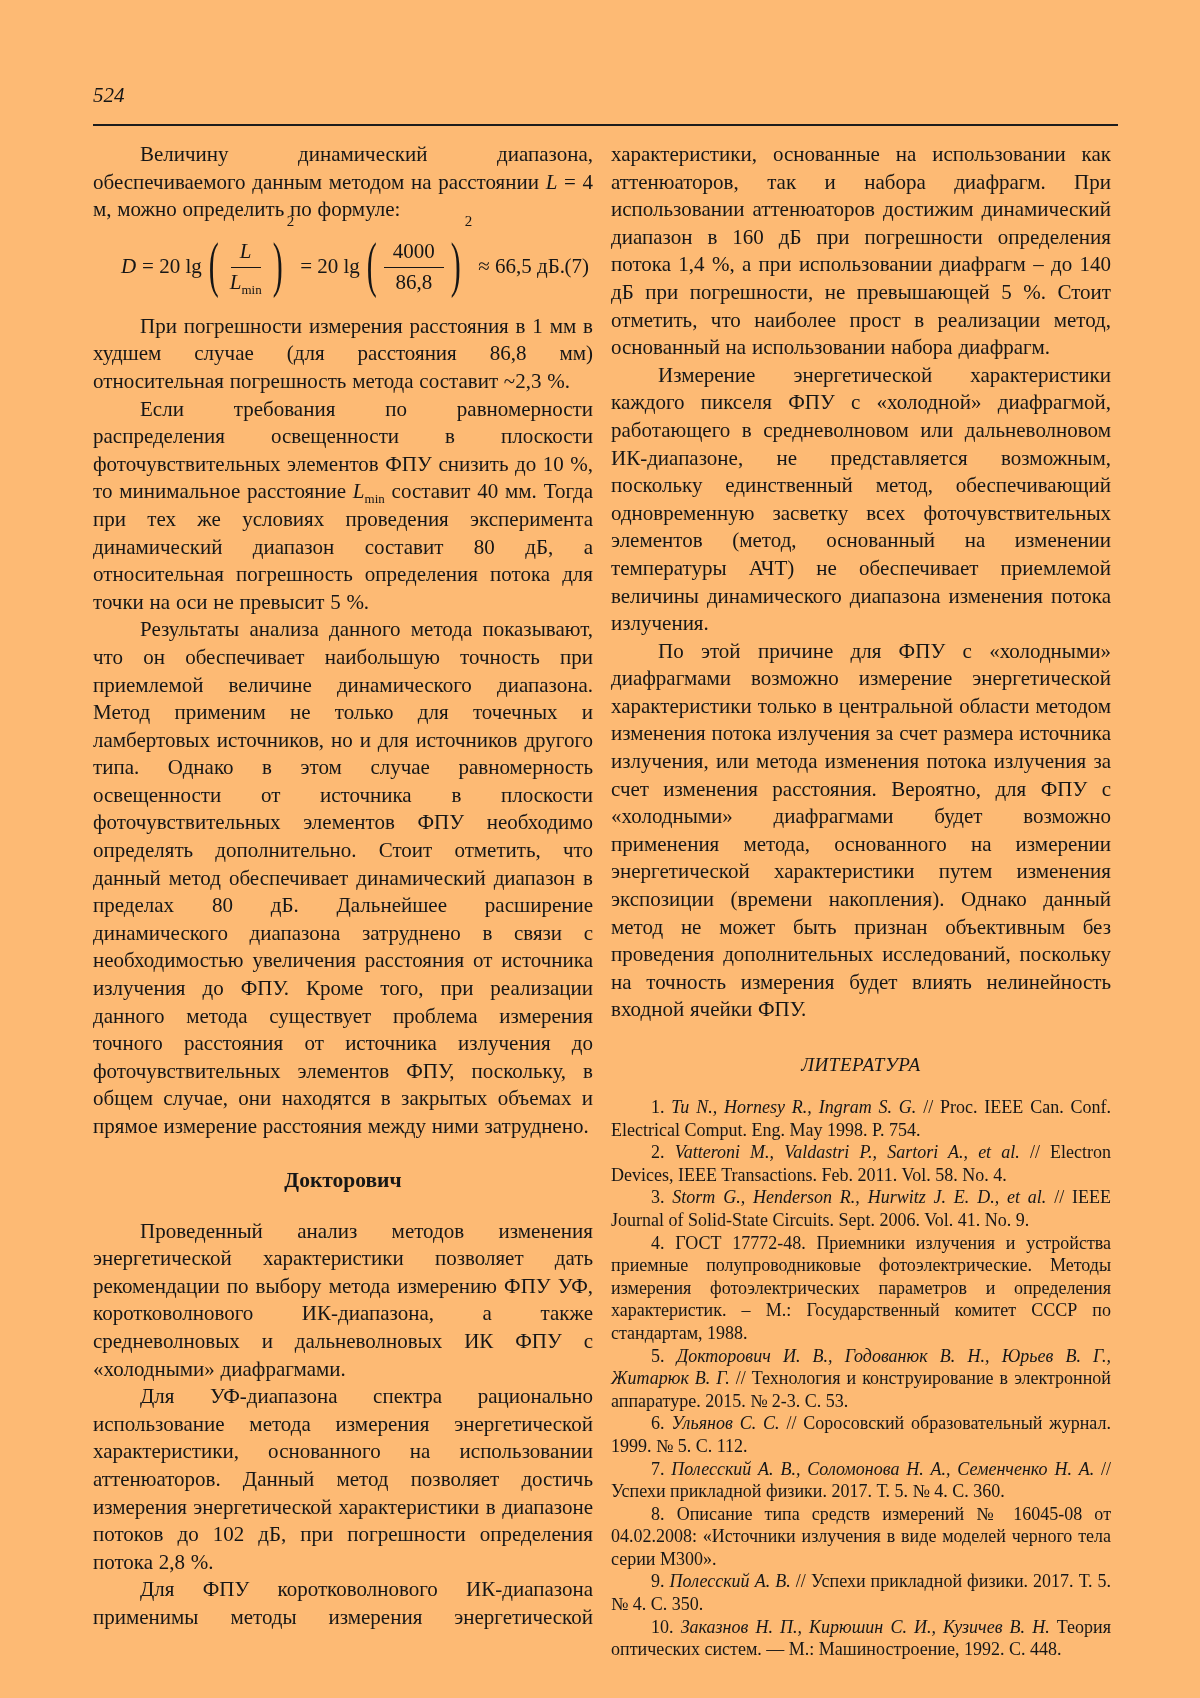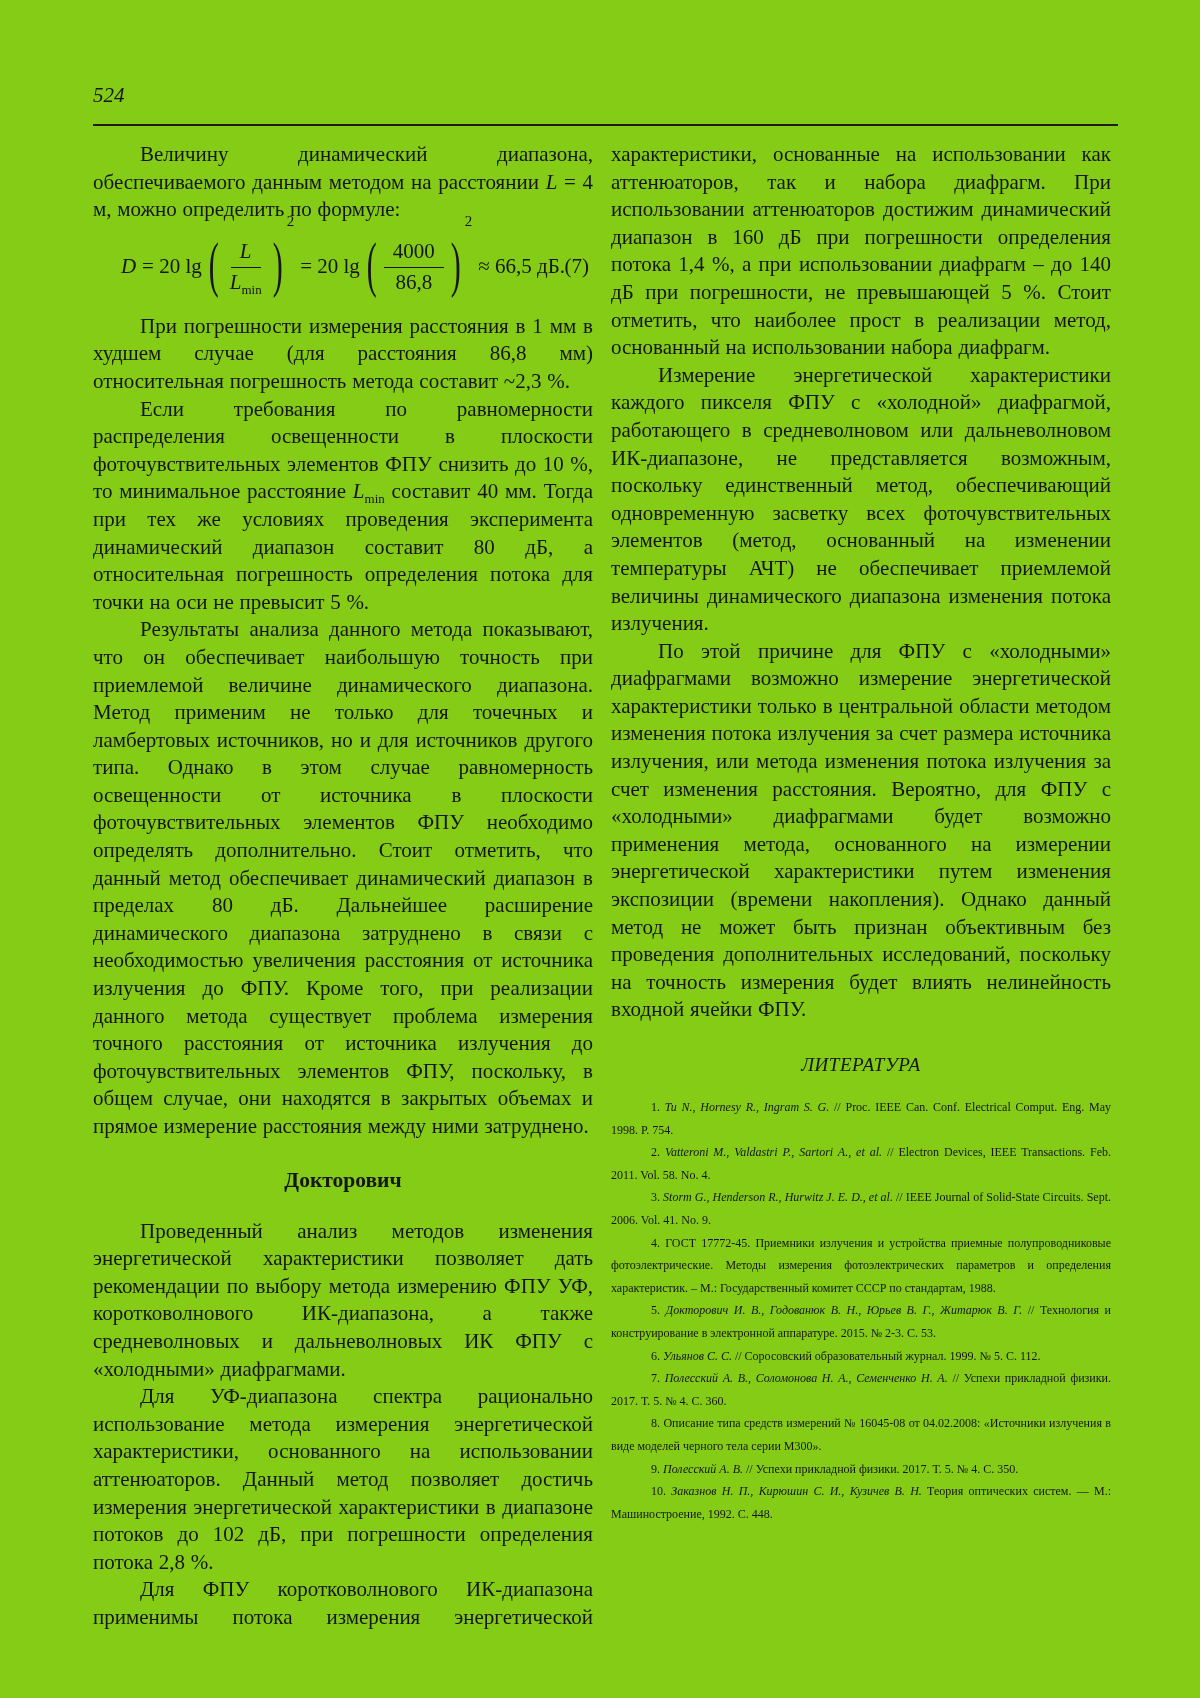--- a/index.html
+++ b/index.html
@@ -3,21 +3,21 @@
 <meta charset="utf-8">
 <style>
   html,body{margin:0;padding:0;}
   body{
     width:1200px;height:1698px;
     background:#fdfdfc;
     font-family:"Liberation Serif","DejaVu Serif",serif;
     color:#161616;
     -webkit-font-smoothing:antialiased;
   }
-  .page{position:relative;width:1200px;height:1698px;overflow:hidden;background:#84cc16;}
+  .page{position:relative;width:1200px;height:1698px;overflow:hidden;background:#fdba74;}
   .content{position:absolute;left:93px;top:84px;width:1025px;}
 
   
   .runhead{
     display:flex;justify-content:space-between;align-items:baseline;
     font-style:italic;font-size:21px;line-height:23px;
     padding-bottom:17px;border-bottom:2.5px solid #1d1d1d;
   }
 
   
@@ -61,21 +61,21 @@
     margin:26px 0 25px 0;text-align:center;text-indent:0;
     font-weight:bold;font-size:21.5px;line-height:26px;
   }
   .h-literature{
     margin:30px 0 20px 0;text-align:center;text-indent:0;
     font-weight:normal;font-size:19px;line-height:22px;letter-spacing:0.5px;font-style:italic;
   }
 
   
   .ref{
-    margin:0;font-size:12px;line-height:22.6px;
+    margin:0;font-size:18px;line-height:22.6px;
     text-align:justify;text-indent:40px;
   }
   .ref .ref-authors{font-style:italic;}
 </style>
 </head>
 <body>
 
 <div class="page">
   <div class="content">
 
@@ -117,36 +117,36 @@
         <p class="p"><span>Если требования по равномерности распределения освещенности в плоскости фоточувствительных элементов ФПУ снизить до 10 %, то минимальное расстояние </span><span class="ivar">L</span><sub>min</sub><span> составит 40 мм. Тогда при тех же условиях проведения эксперимента динамический диапазон составит 80 дБ, а относительная погрешность определения потока для точки на оси не превысит 5 %.</span></p>
 
         <p class="p">Результаты анализа данного метода показывают, что он обеспечивает наибольшую точность при приемлемой величине динамического диапазона. Метод применим не только для точечных и ламбертовых источников, но и для источников другого типа. Однако в этом случае равномерность освещенности от источника в плоскости фоточувствительных элементов ФПУ необходимо определять дополнительно. Стоит отметить, что данный метод обеспечивает динамический диапазон в пределах 80 дБ. Дальнейшее расширение динамического диапазона затруднено в связи с необходимостью увеличения расстояния от источника излучения до ФПУ. Кроме того, при реализации данного метода существует проблема измерения точного расстояния от источника излучения до фоточувствительных элементов ФПУ, поскольку, в общем случае, они находятся в закрытых объемах и прямое измерение расстояния между ними затруднено.</p>
 
         <p class="p h-conclusion">Докторович</p>
 
         <p class="p">Проведенный анализ методов изменения энергетической характеристики позволяет дать рекомендации по выбору метода измерению ФПУ УФ, коротковолнового ИК-диапазона, а также средневолновых и дальневолновых ИК ФПУ с «холодными» диафрагмами.</p>
 
         <p class="p">Для УФ-диапазона спектра рационально использование метода измерения энергетической характеристики, основанного на использовании аттенюаторов. Данный метод позволяет достичь измерения энергетической характеристики в диапазоне потоков до 102 дБ, при погрешности определения потока 2,8 %.</p>
 
-        <p class="p lastjust">Для ФПУ коротковолнового ИК-диапазона применимы потока измерения энергетической</p>
+        <p class="p lastjust">Для ФПУ коротковолнового ИК-диапазона применимы методы измерения энергетической</p>
       </div>
 
       <div class="col">
         <p class="p noindent">характеристики, основанные на использовании как аттенюаторов, так и набора диафрагм. При использовании аттенюаторов достижим динамический диапазон в 160 дБ при погрешности определения потока 1,4 %, а при использовании диафрагм – до 140 дБ при погрешности, не превышающей 5 %. Стоит отметить, что наиболее прост в реализации метод, основанный на использовании набора диафрагм.</p>
 
         <p class="p">Измерение энергетической характеристики каждого пикселя ФПУ с «холодной» диафрагмой, работающего в средневолновом или дальневолновом ИК-диапазоне, не представляется возможным, поскольку единственный метод, обеспечивающий одновременную засветку всех фоточувствительных элементов (метод, основанный на изменении температуры АЧТ) не обеспечивает приемлемой величины динамического диапазона изменения потока излучения.</p>
 
         <p class="p">По этой причине для ФПУ с «холодными» диафрагмами возможно измерение энергетической характеристики только в центральной области методом изменения потока излучения за счет размера источника излучения, или метода изменения потока излучения за счет изменения расстояния. Вероятно, для ФПУ с «холодными» диафрагмами будет возможно применения метода, основанного на измерении энергетической характеристики путем изменения экспозиции (времени накопления). Однако данный метод не может быть признан объективным без проведения дополнительных исследований, поскольку на точность измерения будет влиять нелинейность входной ячейки ФПУ.</p>
 
         <p class="p h-literature">ЛИТЕРАТУРА</p>
 
         <p class="ref"><span class="ref-num">1. </span><span class="ref-authors">Tu N., Hornesy R., Ingram S. G.</span><span> // Proc. IEEE Can. Conf. Electrical Comput. Eng. May 1998. P. 754.</span></p>
         <p class="ref"><span class="ref-num">2. </span><span class="ref-authors">Vatteroni M., Valdastri P., Sartori A., et al.</span><span> // Electron Devices, IEEE Transactions. Feb. 2011. Vol. 58. No. 4.</span></p>
         <p class="ref"><span class="ref-num">3. </span><span class="ref-authors">Storm G., Henderson R., Hurwitz J. E. D., et al.</span><span> // IEEE Journal of Solid-State Circuits. Sept. 2006. Vol. 41. No. 9.</span></p>
-        <p class="ref"><span class="ref-num">4. </span><span class="ref-authors"></span><span>ГОСТ 17772-45. Приемники излучения и устройства приемные полупроводниковые фотоэлектрические. Методы измерения фотоэлектрических параметров и определения характеристик. – М.: Государственный комитет СССР по стандартам, 1988.</span></p>
+        <p class="ref"><span class="ref-num">4. </span><span class="ref-authors"></span><span>ГОСТ 17772-48. Приемники излучения и устройства приемные полупроводниковые фотоэлектрические. Методы измерения фотоэлектрических параметров и определения характеристик. – М.: Государственный комитет СССР по стандартам, 1988.</span></p>
         <p class="ref"><span class="ref-num">5. </span><span class="ref-authors">Докторович И. В., Годованюк В. Н., Юрьев В. Г., Житарюк В. Г.</span><span> // Технология и конструирование в электронной аппаратуре. 2015. № 2-3. С. 53.</span></p>
         <p class="ref"><span class="ref-num">6. </span><span class="ref-authors">Ульянов С. С.</span><span> // Соросовский образовательный журнал. 1999. № 5. С. 112.</span></p>
         <p class="ref"><span class="ref-num">7. </span><span class="ref-authors">Полесский А. В., Соломонова Н. А., Семенченко Н. А.</span><span> // Успехи прикладной физики. 2017. Т. 5. № 4. С. 360.</span></p>
         <p class="ref"><span class="ref-num">8. </span><span class="ref-authors"></span><span>Описание типа средств измерений № 16045-08 от 04.02.2008: «Источники излучения в виде моделей черного тела серии М300».</span></p>
         <p class="ref"><span class="ref-num">9. </span><span class="ref-authors">Полесский А. В.</span><span> // Успехи прикладной физики. 2017. Т. 5. № 4. С. 350.</span></p>
         <p class="ref"><span class="ref-num">10. </span><span class="ref-authors">Заказнов Н. П., Кирюшин С. И., Кузичев В. Н.</span><span> Теория оптических систем. — М.: Машиностроение, 1992. С. 448.</span></p>
       </div>
 
     </div>
   </div>

